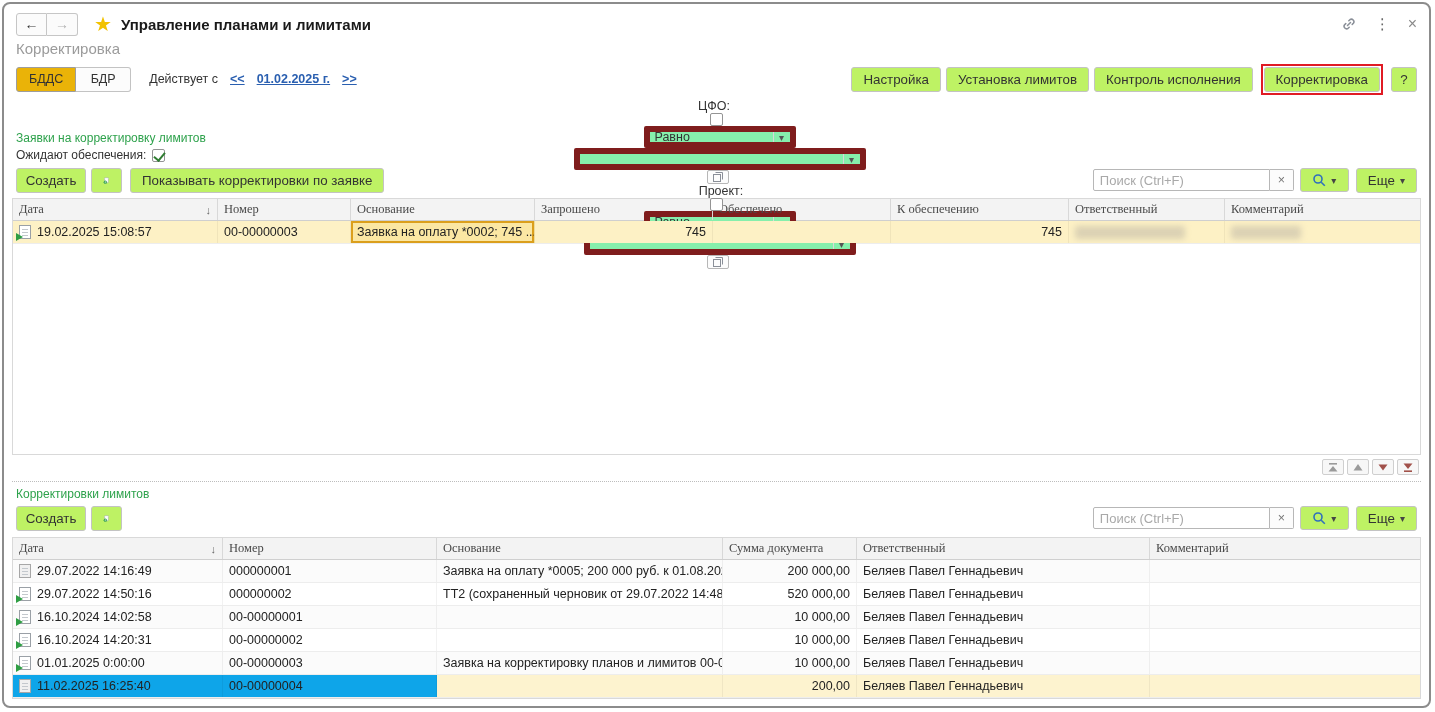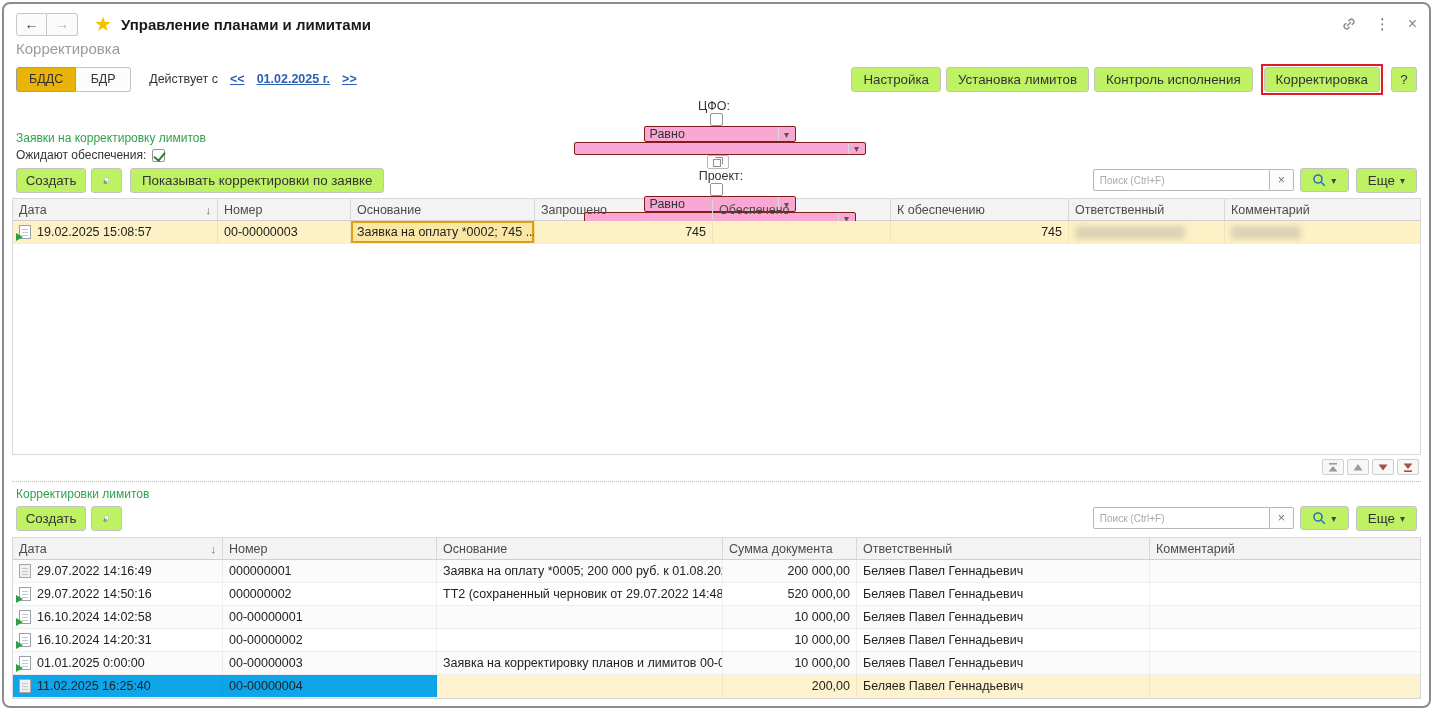--- a/index.html
+++ b/index.html
@@ -41,50 +41,50 @@
   .red-outline { display:inline-flex; border:2px solid #e01b24; padding:1px; margin-left:8px; }
   .help-btn { width:26px; margin-left:8px; }
 
   
   .filters { display:flex; align-items:center; margin-top:7px; padding:0 12px; height:24px;flex-direction:column; }
   .flt-label { margin-right:5px; color:#333; }
   .cb { width:13px; height:13px; border:1px solid #949494; background:#fff; border-radius:2px;
         position:relative; flex:none; }
   .cb.checked::after { content:""; position:absolute; left:3px; top:0px; width:5px; height:9px;
         border:solid #2f7d32; border-width:0 2px 2px 0; transform:rotate(40deg); }
-  .combo { height:22px; border:1px solid #7f1d1d; border-radius:2px; background:#f9a8d4;
+  .combo { height:22px; border:6px solid #7f1d1d; border-radius:2px; background:#86efac;
            display:flex; align-items:center; margin-left:6px; }
   .combo .val { flex:1; padding:0 5px; color:#333; white-space:nowrap; overflow:hidden; }
   .combo .arr { width:17px; align-self:stretch; border-left:1px solid #d8d8d8; display:flex;
                 align-items:center; justify-content:center; color:#555; font-size:10px; }
   .open-btn { width:22px; height:22px; border:1px solid #b7b7b7; border-radius:2px; background:#fcfcfc;
               display:flex; align-items:center; justify-content:center; margin-left:2px; }
 
   
   .sec-title { margin:8px 0 0 12px; font-size:12px; color:#2ea24c; }
   .awaiting { display:flex; align-items:center; gap:6px; margin:3px 0 0 12px; font-size:12px; }
   .toolbar { display:flex; align-items:center; margin:5px 12px 0 12px; height:26px; }
   .icon-btn { width:31px; margin-left:5px; }
   .wide-btn { margin-left:8px; }
   .search-wrap { margin-left:auto; display:flex; align-items:center; }
   .search-input { width:177px; height:22px; border:1px solid #b7b7b7; border-radius:2px 0 0 2px;
-                  padding:0 6px; font-family:inherit; font-size:10px; color:#333; outline:none; }
+                  padding:0 6px; font-family:inherit; font-size:13px; color:#333; outline:none; }
   .search-input::placeholder { color:#a9a9a9; }
   .search-clear { width:24px; height:22px; border:1px solid #b7b7b7; border-left:none; border-radius:0 2px 2px 0;
                   background:#fcfcfc; display:flex; align-items:center; justify-content:center; color:#777; }
   .search-btn { margin-left:6px; width:49px; height:24px; gap:5px; }
   .more-btn { margin-left:7px; gap:5px; }
   .dd-arr { font-size:10px; color:#444; }
 
   
   .tbl { margin:5px 8px 0 8px; border:1px solid #d9d9d9; }
   .t-head { display:grid; background:#f3f3f3; border-bottom:1px solid #cfcfcf; height:22px;
             align-items:center; color:#4a4a4a; }
   .t-head .hc { padding:0 6px; border-right:1px solid #d8d8d8; height:100%; display:flex; align-items:center;
-                white-space:nowrap; overflow:hidden; }
+                white-space:nowrap; overflow:hidden;font-family:Liberation Serif, serif; }
   .t-head .hc:last-child { border-right:none; }
   .sort { margin-left:auto; color:#666; font-size:11px; padding-left:4px; }
   .t-row { display:grid; height:23px; border-bottom:1px solid #ededed; background:#fff; }
   .t-row:nth-child(even) { background:#fbfbfb; }
   .t-row .c { padding:0 6px; display:flex; align-items:center; border-right:1px solid rgba(0,0,0,0.05);
               white-space:nowrap; overflow:hidden; color:#222; }
   .t-row .c:last-child { border-right:none; }
   .num { justify-content:flex-end; }
   .t1-cols { grid-template-columns:205px 133px 184px 178px 178px 178px 156px minmax(0,1fr); }
   .t2-cols { grid-template-columns:210px 214px 286px 134px 293px minmax(0,1fr); }

